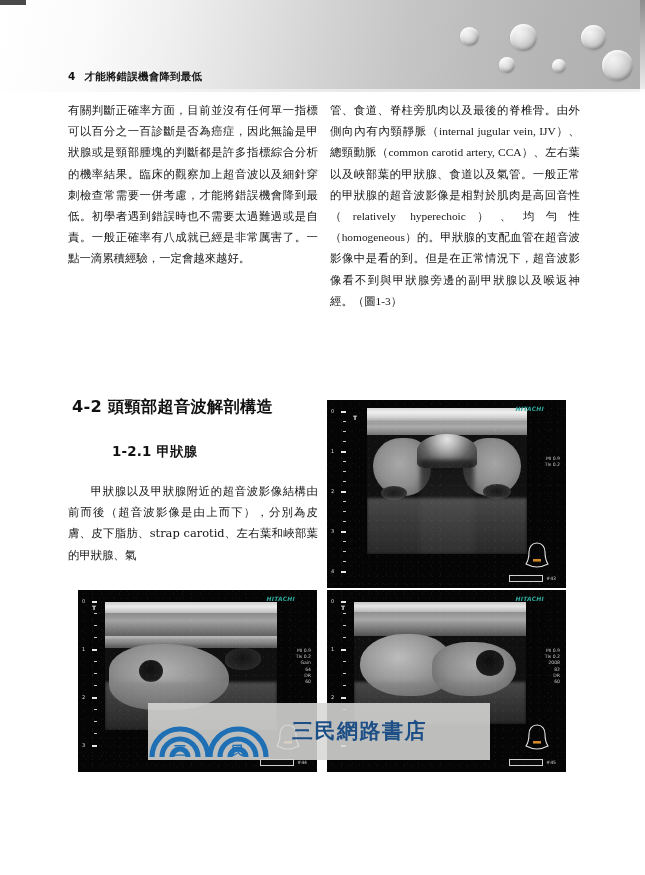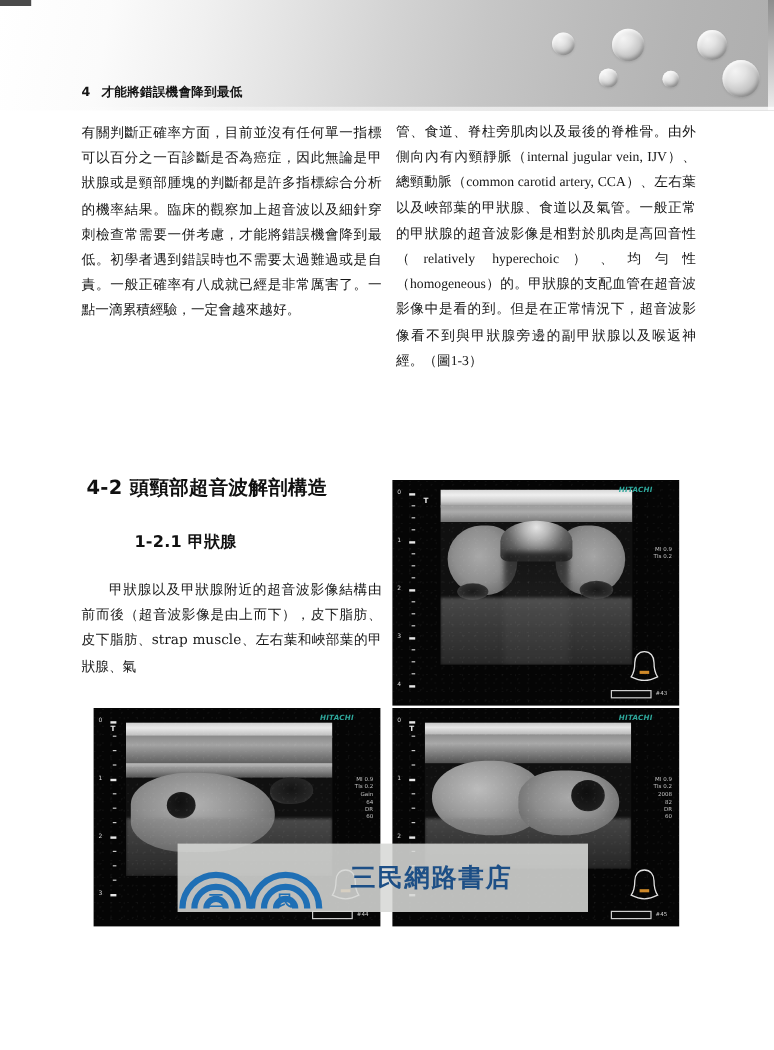--- a/index.html
+++ b/index.html
@@ -436,21 +436,21 @@
 <div class="col col-left">
   <p class="para">有關判斷正確率方面，目前並沒有任何單一指標可以百分之一百診斷是否為癌症，因此無論是甲狀腺或是頸部腫塊的判斷都是許多指標綜合分析的機率結果。臨床的觀察加上超音波以及細針穿刺檢查常需要一併考慮，才能將錯誤機會降到最低。初學者遇到錯誤時也不需要太過難過或是自責。一般正確率有八成就已經是非常厲害了。一點一滴累積經驗，一定會越來越好。</p>
 </div>
 
 <div class="col col-right">
   <p class="para">管、食道、脊柱旁肌肉以及最後的脊椎骨。由外側向內有內頸靜脈（internal jugular vein, IJV）、總頸動脈（common carotid artery, CCA）、左右葉以及峽部葉的甲狀腺、食道以及氣管。一般正常的甲狀腺的超音波影像是相對於肌肉是高回音性（relatively hyperechoic）、均勻性（homogeneous）的。甲狀腺的支配血管在超音波影像中是看的到。但是在正常情況下，超音波影像看不到與甲狀腺旁邊的副甲狀腺以及喉返神經。（圖1-3）</p>
 </div>
 
 <div class="h-section">4-2 頭頸部超音波解剖構造</div>
 <div class="h-sub">1-2.1 甲狀腺</div>
-<div class="col-lower">甲狀腺以及甲狀腺附近的超音波影像結構由前而後（超音波影像是由上而下），皮下脂肪、皮下脂肪、strap muscle、左右葉和峽部葉的甲狀腺、氣</div>
+<div class="col-lower">甲狀腺以及甲狀腺附近的超音波影像結構由前而後（超音波影像是由上而下），分別為皮膚、皮下脂肪、strap carotid、左右葉和峽部葉的甲狀腺、氣</div>
 
 <div class="us us-fig1">
   <div class="brand-logo">HITACHI</div>
 
   <div class="depth-scale" style="height:172px;">
     <div class="num" style="top:2px;">0</div>
     <div class="tick major" style="top:4px;"></div>
     <div class="tick" style="top:14px;"></div>
     <div class="tick" style="top:24px;"></div>
     <div class="tick" style="top:34px;"></div>

